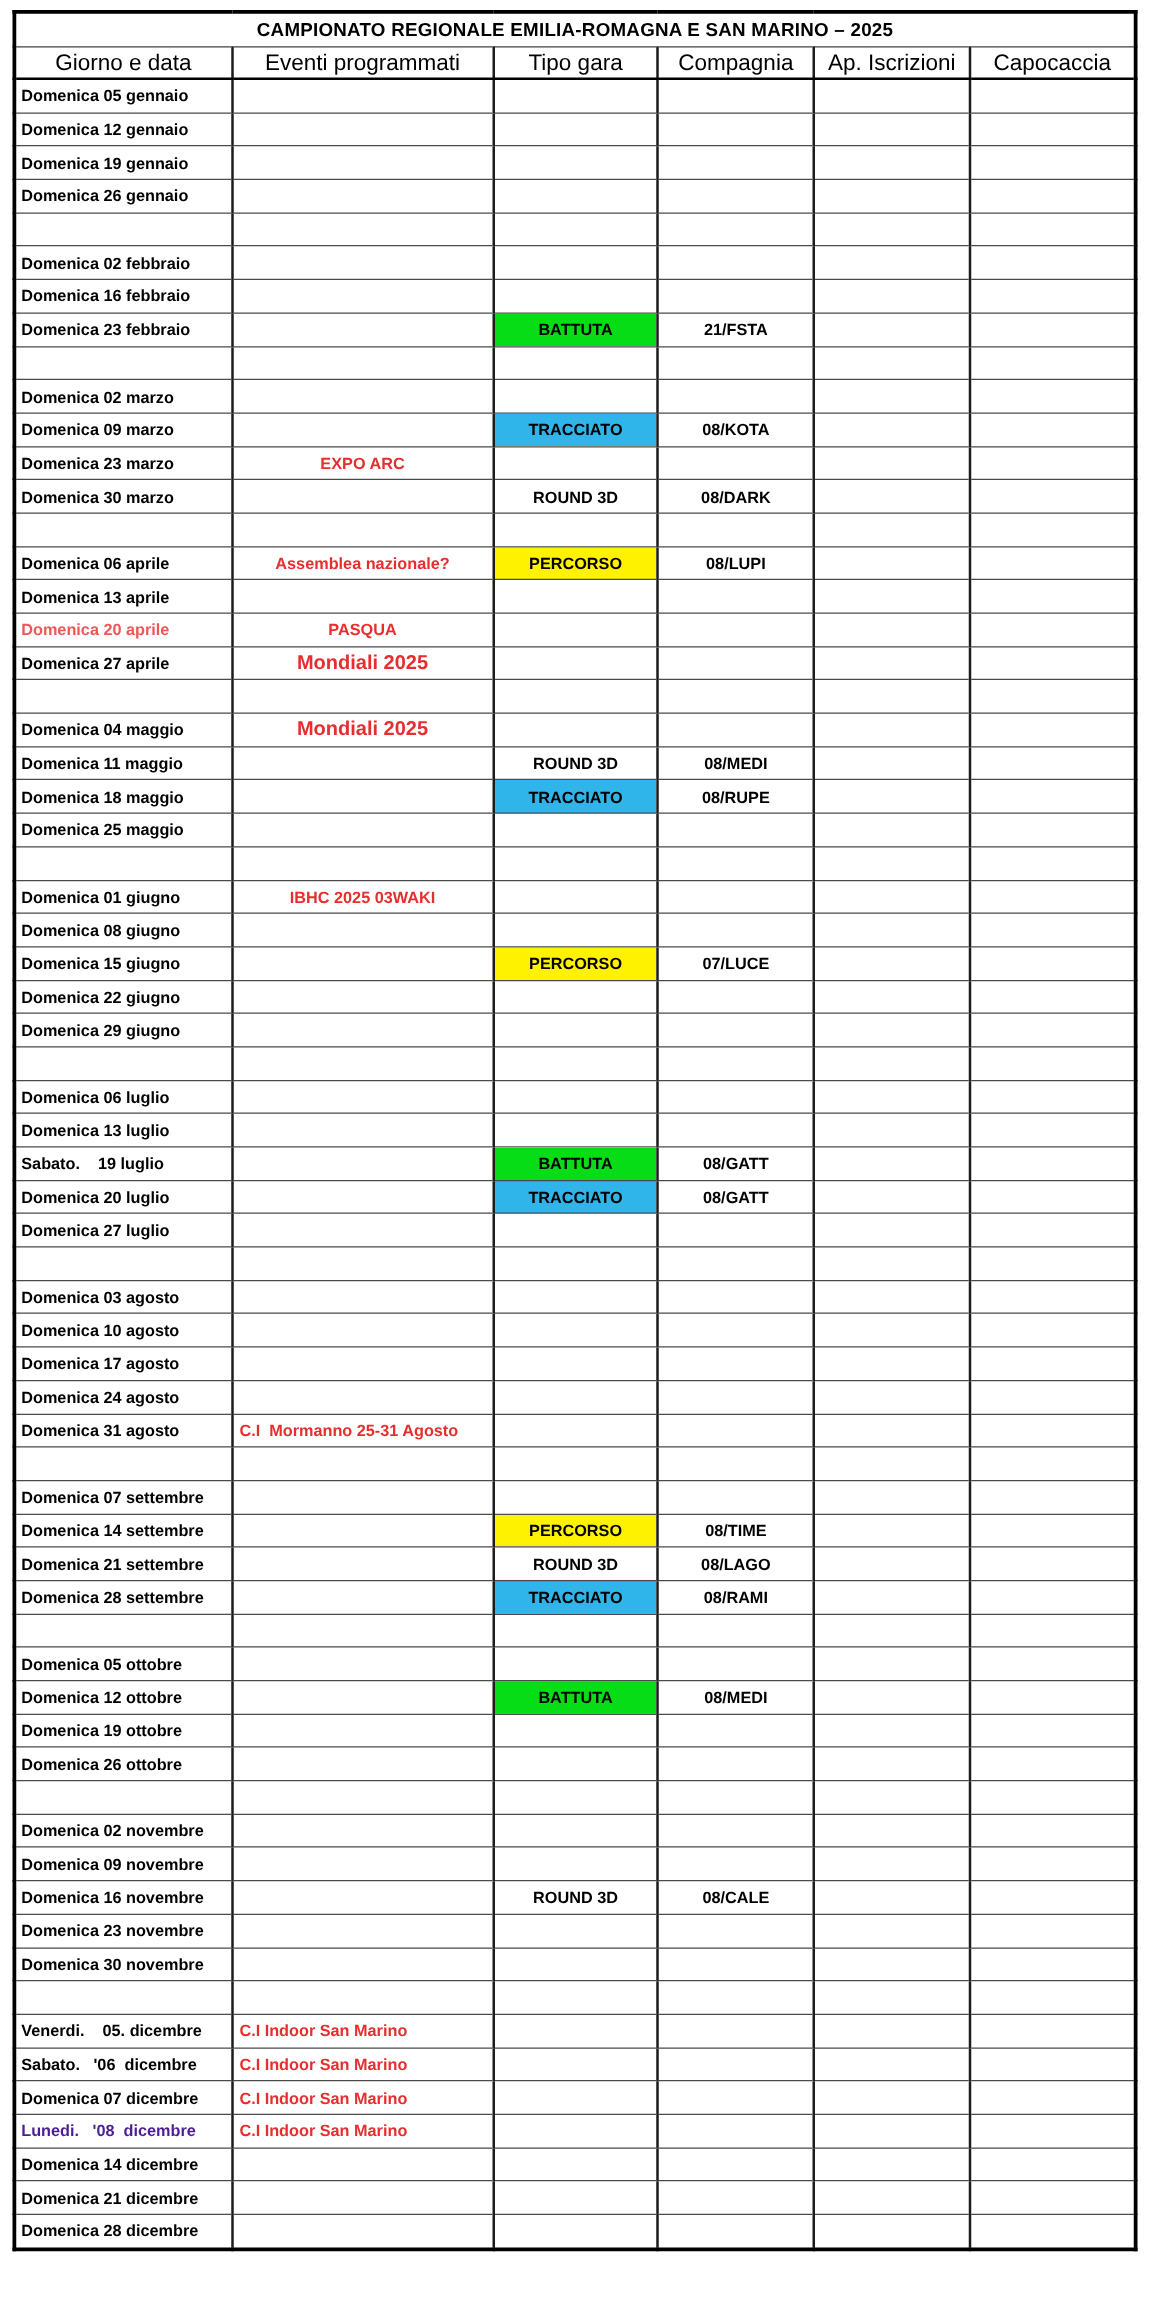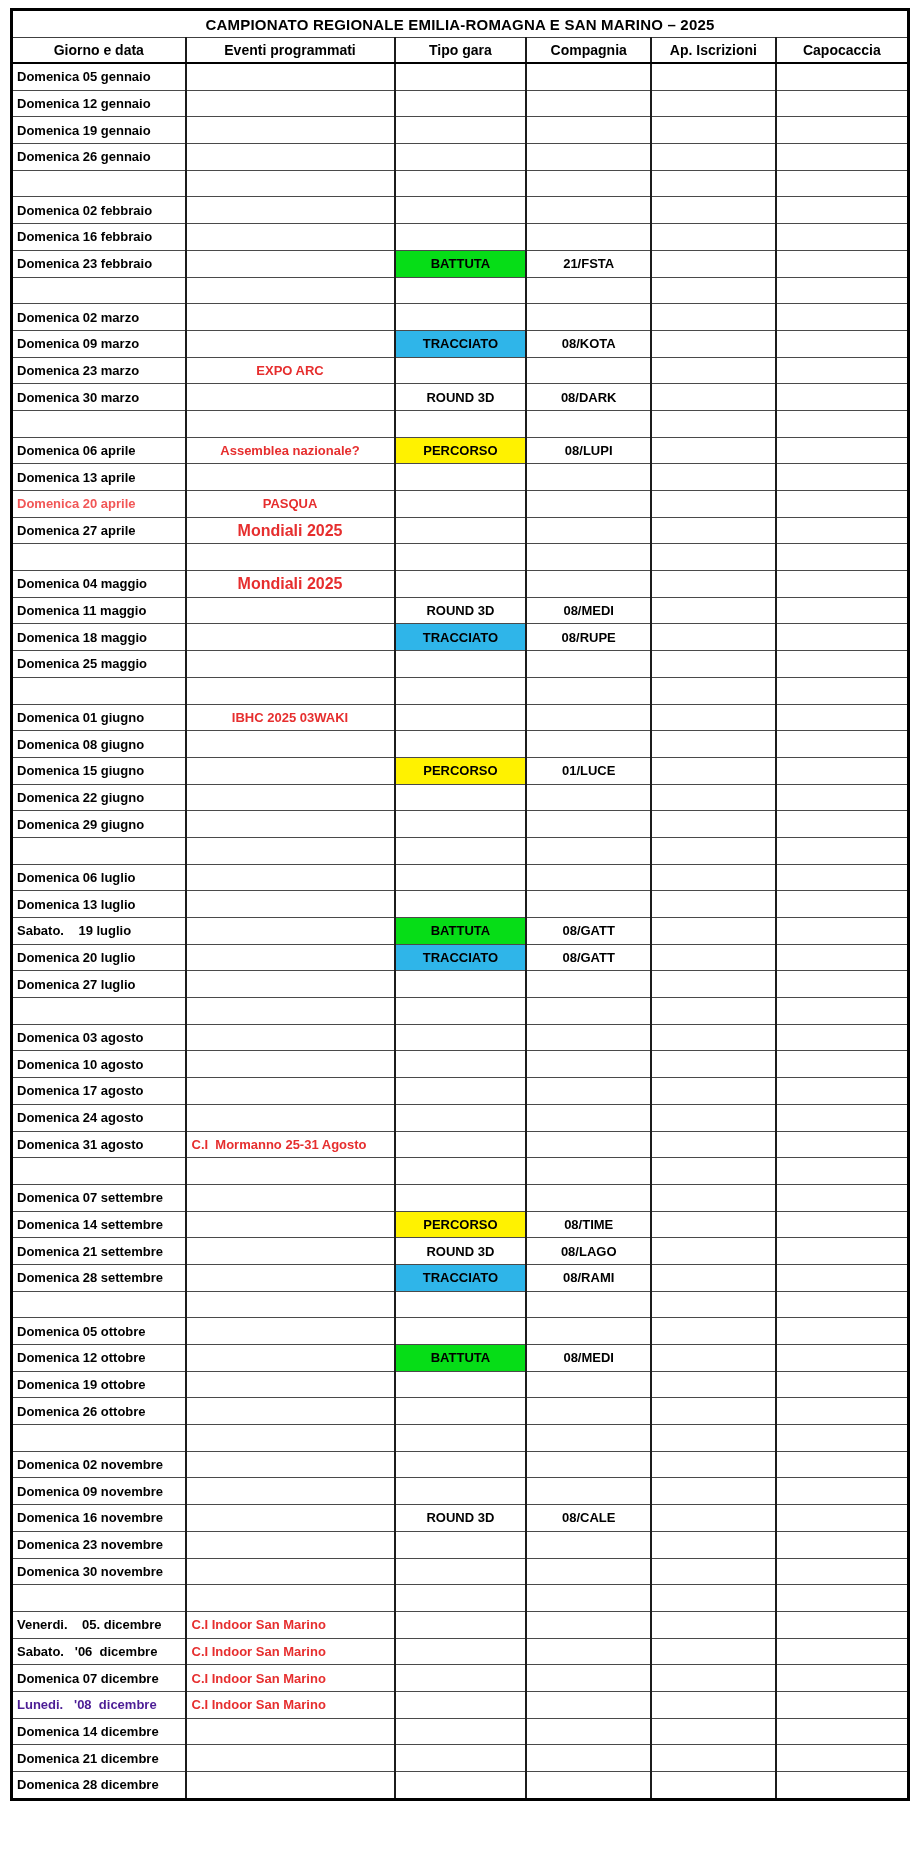--- a/index.html
+++ b/index.html
@@ -8,21 +8,21 @@
   table{border-collapse:collapse;width:900px;table-layout:fixed;}
   table{border:3px solid #000;}
   th,td{border:1px solid #4a4a4a;overflow:hidden;}
   th{border-bottom:2px solid #000;}
   td{border-left:2px solid #1c1c1c;border-right:2px solid #1c1c1c;}
   .title-cell{
     height:24px;font-size:15px;font-weight:bold;text-align:center;color:#000;
     border-bottom:1px solid #404040;letter-spacing:.2px;
   }
   .col-head{
-    height:22px;font-size:14px;font-weight:bold;text-align:center;color:#000;
+    height:22px;font-size:18px;font-weight:normal;text-align:center;color:#000;
     border-left:2px solid #1c1c1c;border-right:2px solid #1c1c1c;
   }
   td{height:25.7px;font-size:13px;font-weight:bold;color:#000;padding:0;}
   .c-date{text-align:left;padding-left:4px;white-space:pre;}
   .c-event{text-align:center;white-space:pre;}
   .c-gara{text-align:center;}
   .c-comp{text-align:center;}
   .ev-left{text-align:left;padding-left:5px;}
   .ev-big{font-size:16px;}
 </style>
@@ -286,21 +286,21 @@
     <td class="c-gara"></td>
     <td class="c-comp"></td>
     <td class="c-ap"></td>
     <td class="c-capo"></td>
   </tr>
 
   <tr>
     <td class="c-date">Domenica 15 giugno</td>
     <td class="c-event"></td>
     <td class="c-gara" style="background: rgb(255, 242, 0);">PERCORSO</td>
-    <td class="c-comp">01/LUCE</td>
+    <td class="c-comp">07/LUCE</td>
     <td class="c-ap"></td>
     <td class="c-capo"></td>
   </tr>
 
   <tr>
     <td class="c-date">Domenica 22 giugno</td>
     <td class="c-event"></td>
     <td class="c-gara"></td>
     <td class="c-comp"></td>
     <td class="c-ap"></td>

